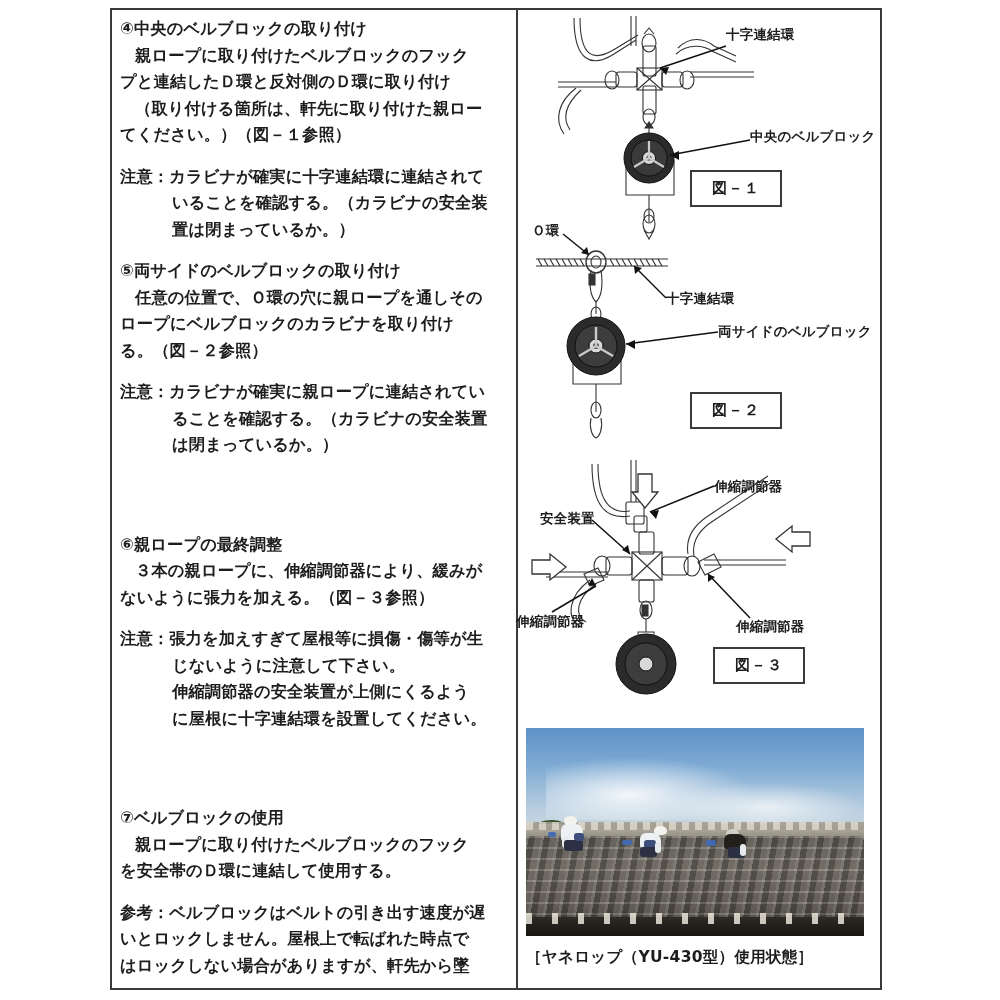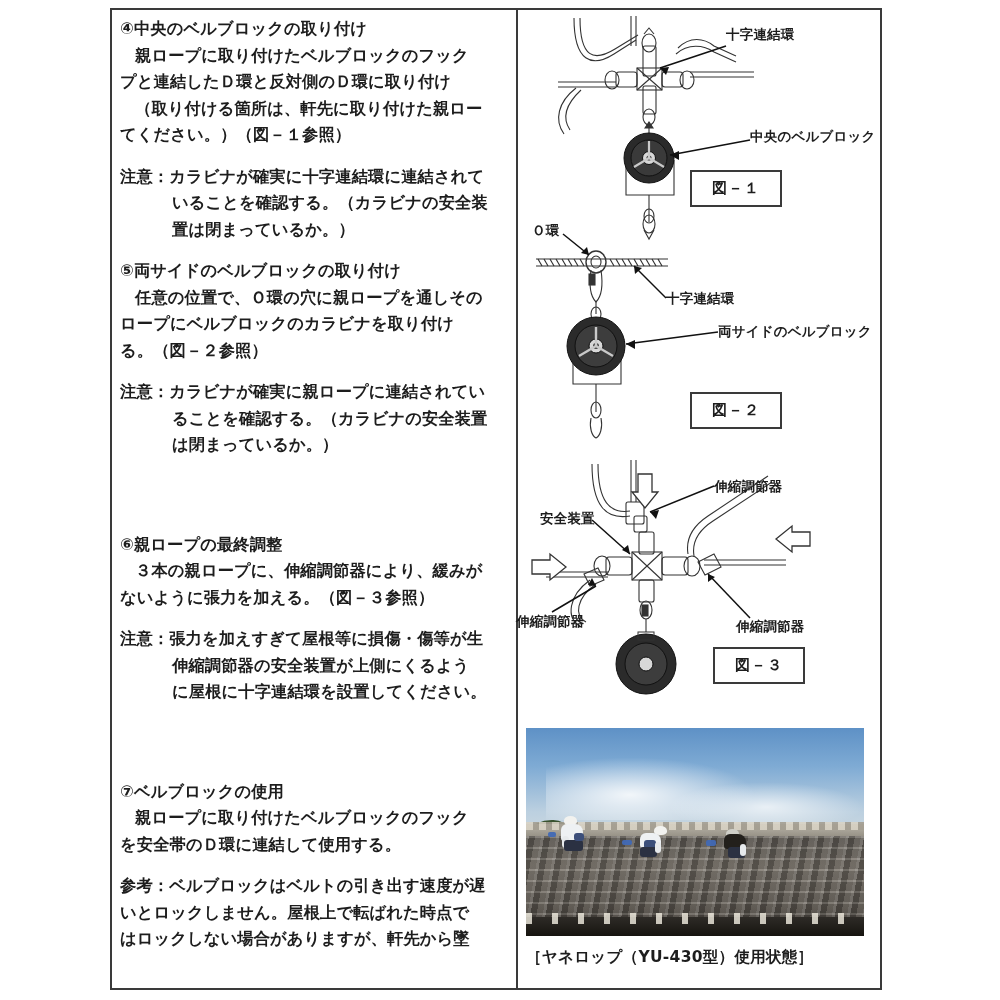--- a/index.html
+++ b/index.html
@@ -195,20 +195,21 @@
           <div class="ln ind2">は閉まっているか。）</div>
         </div>
         <div class="gap-lg"></div>
         <div class="blk">
           <div class="ln">⑥親ロープの最終調整</div>
           <div class="ln ind1">３本の親ロープに、伸縮調節器により、緩みが</div>
           <div class="ln">ないように張力を加える。（図－３参照）</div>
         </div>
         <div class="blk">
           <div class="ln">注意：張力を加えすぎて屋根等に損傷・傷等が生</div>
+          <div class="ln ind2">じないように注意して下さい。</div>
           <div class="ln ind2">伸縮調節器の安全装置が上側にくるよう</div>
           <div class="ln ind2">に屋根に十字連結環を設置してください。</div>
         </div>
         <div class="gap-lg"></div>
         <div class="blk">
           <div class="ln">⑦ベルブロックの使用</div>
           <div class="ln ind1">親ロープに取り付けたベルブロックのフック</div>
           <div class="ln">を安全帯のＤ環に連結して使用する。</div>
         </div>
         <div class="blk">

